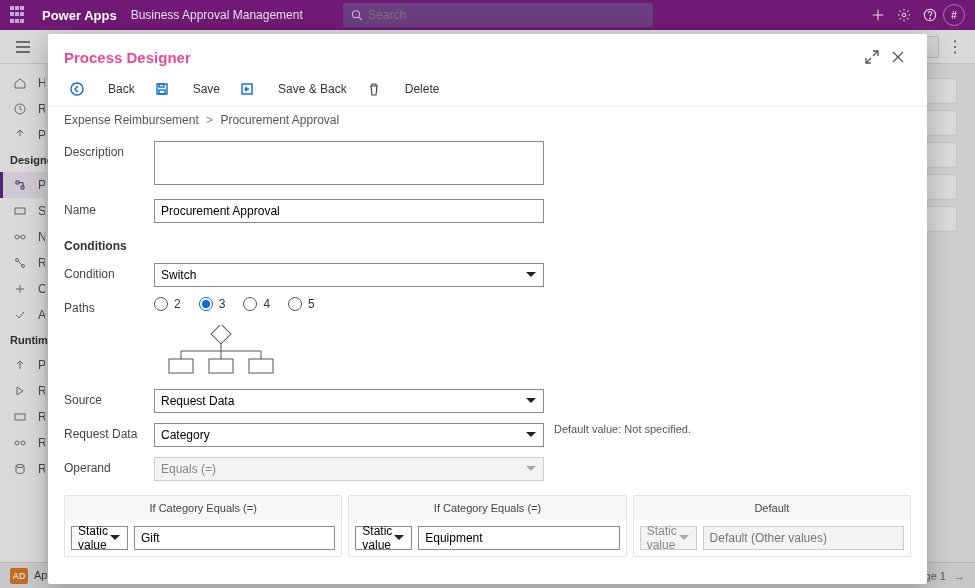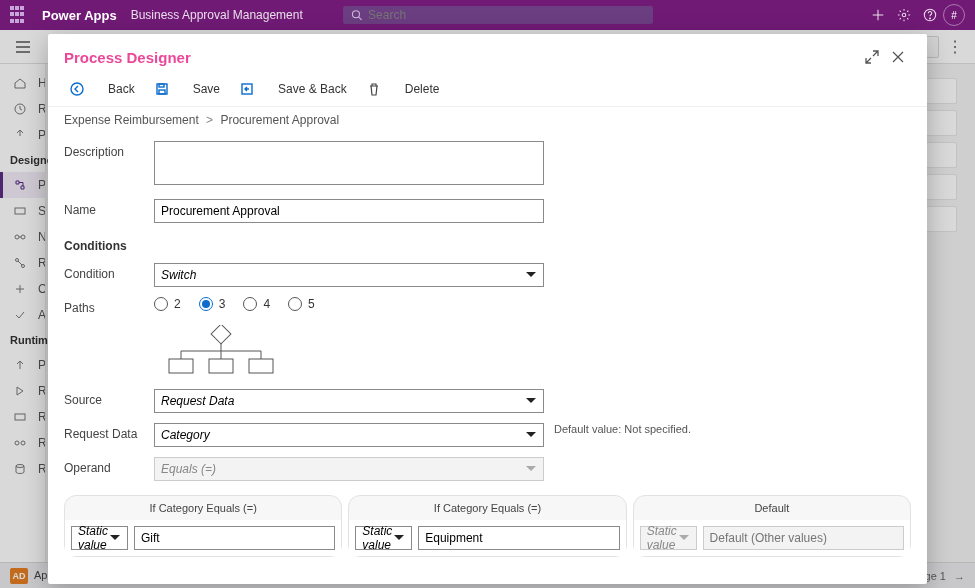--- a/index.html
+++ b/index.html
@@ -4,21 +4,21 @@
 <style>
   * { box-sizing: border-box; margin:0; padding:0; font-family: "Segoe UI", Arial, sans-serif; }
   body { background:#fff; width:975px; height:588px; overflow:hidden; position:relative; }
 
   
   .topbar { height:30px; background:#701a75; color:#fff; display:flex; align-items:center; padding:0 10px; font-size:12px; }
   .waffle { width:18px; height:18px; margin-right:14px; display:flex; flex-wrap:wrap; gap:1px; }
   .waffle span { width:4px; height:4px; background:#c7a6da; }
   .brand { font-weight:600; margin-right:14px; font-size:13px; }
   .appname { opacity:.85; }
-  .searchwrap { margin-left:40px; flex:0 0 310px; height:18px; background:#6b3d81; border-radius:2px; display:flex; align-items:center; padding:0 8px; }
+  .searchwrap { margin-left:40px; flex:0 0 310px; height:24px; background:#6b3d81; border-radius:2px; display:flex; align-items:center; padding:0 8px; }
   .searchwrap svg { opacity:.8 }
   .searchwrap input { background:transparent; border:0; outline:0; color:#e7d8f2; font-size:12px; margin-left:6px; width:100%; }
   .topbar .spacer { flex:1 }
   .topicon { width:26px; height:26px; display:flex; align-items:center; justify-content:center; opacity:.85; }
   .avatar { width:22px; height:22px; border:1px solid rgba(255,255,255,.4); border-radius:50%; display:flex; align-items:center; justify-content:center; font-size:10px; }
 
   
   .backdrop { position:absolute; top:30px; left:0; right:0; bottom:0; background:#f4f4f4; }
   .bdcmd { height:34px; border-bottom:1px solid #e0e0e0; background:#fff; display:flex; align-items:center; }
   .hamburger { width:46px; display:flex; align-items:center; justify-content:center;}
@@ -58,35 +58,35 @@
   .crumb .sep { margin:0 4px; color:#888;}
   
   .frow { display:flex; align-items:flex-start; margin-bottom:10px; }
   .flabel { width:90px; font-size:12px; color:#444; padding-top:4px;}
   .fctrl { width:390px; }
   .txt { width:100%; height:24px; border:1px solid #8a8a8a; padding:0 6px; font-size:12px; outline:none; }
   .txtarea { width:100%; height:44px; border:1px solid #8a8a8a; padding:4px 6px; font-size:12px; resize:none; outline:none;}
   .sectitle { font-weight:600; font-size:12px; color:#333; margin:16px 0 10px;}
 
   .selectbox { position:relative; }
-  .selectbox .sval { width:100%; height:24px; border:1px solid #8a8a8a; display:flex; align-items:center; padding:0 6px; font-size:12px; background:#fff;font-style:italic;}
+  .selectbox .sval { width:100%; height:24px; border:1px solid #8a8a8a; display:flex; align-items:center; padding:0 6px; font-size:12px; background:#fff;}
   .selectbox .chev { position:absolute; right:4px; top:2px; pointer-events:none;}
   .selectbox.disabled .sval { background:#f3f3f3; color:#888; border-color:#ccc;}
   .note { font-size:11px; color:#555; margin-left:10px;}
 
   .radios { display:flex; align-items:center; gap:18px; }
   .radio { display:flex; align-items:center; gap:6px; font-size:12px; color:#333;}
   .radio .r { width:14px; height:14px; border:1px solid #555; border-radius:50%; display:flex; align-items:center; justify-content:center;}
   .radio.checked .r { border-color:#0a6cce;}
   .radio.checked .r::after { content:""; width:8px; height:8px; background:#0a6cce; border-radius:50%; }
 
   .branchdiag { margin-left:90px; margin-top:4px; margin-bottom:10px;}
 
   .pathgrid { display:flex; gap:6px; margin-top:14px;}
-  .pathcol { flex:1; border:1px solid #e2e2e2; background:#f7f7f7; border-radius:12px; }
+  .pathcol { flex:1; border:1px solid #e2e2e2; background:#f7f7f7; border-radius:2px; }
   .pathhead { text-align:center; font-size:11px; color:#444; padding:6px 0;}
   .pathbody { padding:6px; background:#fff; display:flex; flex-direction:row; gap:6px; }
   .pathcol.default .pathbody .sval { background:#f3f3f3; color:#888; border-color:#ccc;}
   .pathcol.default .txt { background:#f3f3f3; color:#888; border-color:#ccc;}
 
 </style>
 </head>
 <body>
 
 <div class="topbar">

